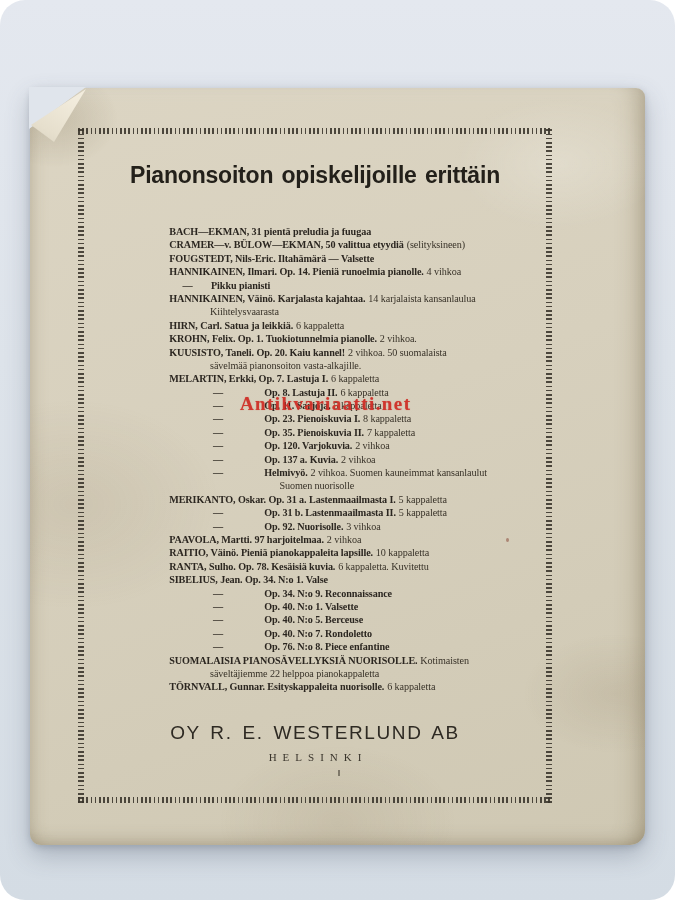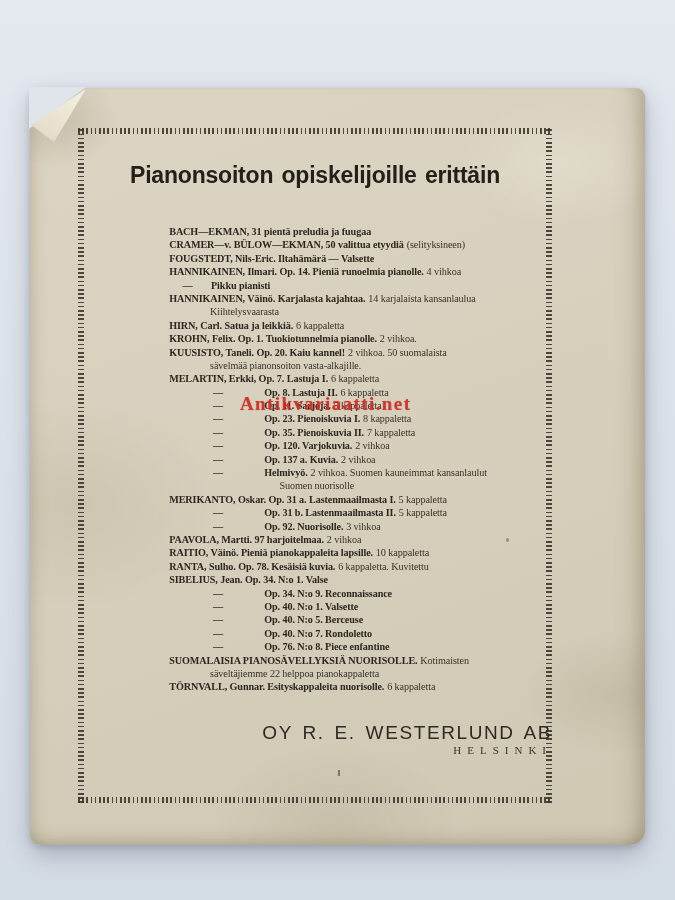--- a/index.html
+++ b/index.html
@@ -1,18 +1,18 @@
 <!DOCTYPE html>
 <html><head>
 <meta charset="utf-8">
 <style>
   html,body{margin:0;padding:0;}
   body{width:675px;height:900px;overflow:hidden;font-family:"Liberation Serif",serif;}
   .scene{position:relative;width:675px;height:900px;
-    background:linear-gradient(180deg,#e4e8ef 0%,#dde3ea 40%,#d4dce4 100%);}
+    background:linear-gradient(180deg,#e4e8ef 0%,#dde3ea 40%,#d4dce4 100%);border-radius:25px;}
   
   .paper{position:absolute;left:30px;top:88px;width:615px;height:757px;
     background:linear-gradient(160deg,#dcd5c3 0%,#d7d0bd 45%,#cfc8b3 100%);
     border-radius:7px 9px 15px 11px;
     box-shadow:0 10px 24px rgba(66,76,96,.30),0 2px 6px rgba(66,76,96,.22),
       inset -18px 0 24px -14px rgba(100,85,55,.42),
       inset 12px 0 18px -12px rgba(100,85,55,.28),
       inset 0 -14px 20px -14px rgba(100,85,55,.32),
       inset 0 12px 18px -12px rgba(255,255,248,.35);}
   .stains{position:absolute;inset:0;border-radius:inherit;pointer-events:none;
@@ -56,24 +56,24 @@
   .line.cont2{padding-left:212px;color:#383228;}
   .ditto{position:absolute;font-weight:bold;}
   .line.dash1 .ditto{left:110px;}
   .line.dash2 .ditto{left:142px;}
   
   .watermark{position:absolute;left:210px;top:305px;z-index:5;
     font-family:Liberation Serif, serif;font-weight:bold;font-size:19px;
     letter-spacing:1.4px;color:rgba(206,45,38,.88);
     text-shadow:0 0 1px rgba(206,45,38,.55);}
   
-  .pubwrap{position:absolute;top:594px;left:0;width:100%;text-align:right;}
+  .pubwrap{position:absolute;top:594px;left:0;width:100%;text-align:center;}
   .publisher{font-family:"Liberation Sans",sans-serif;font-size:19px;
     letter-spacing:1.6px;color:#2e2a23;word-spacing:3px;}
-  .city{margin-top:0;font-family:"Liberation Serif",serif;font-size:11px;
+  .city{margin-top:7px;font-family:"Liberation Serif",serif;font-size:11px;
     letter-spacing:6px;padding-left:6px;color:#3a352c;}
   
   .speck1{position:absolute;left:476px;top:450px;width:3px;height:4px;
     background:#8a4a3a;opacity:.55;border-radius:50%;}
   .speck2{position:absolute;left:308px;top:682px;width:2px;height:6px;
     background:#4a4338;opacity:.6;}
 </style>
 </head>
 <body>
 

